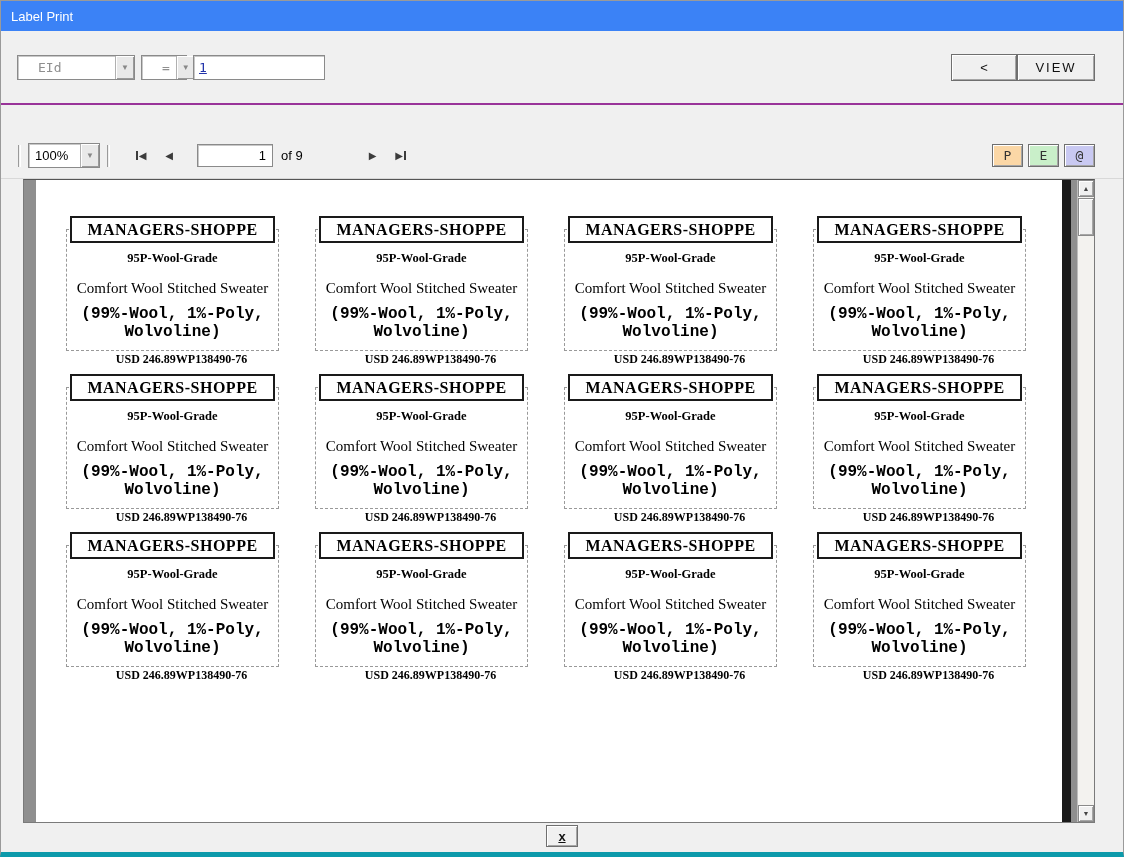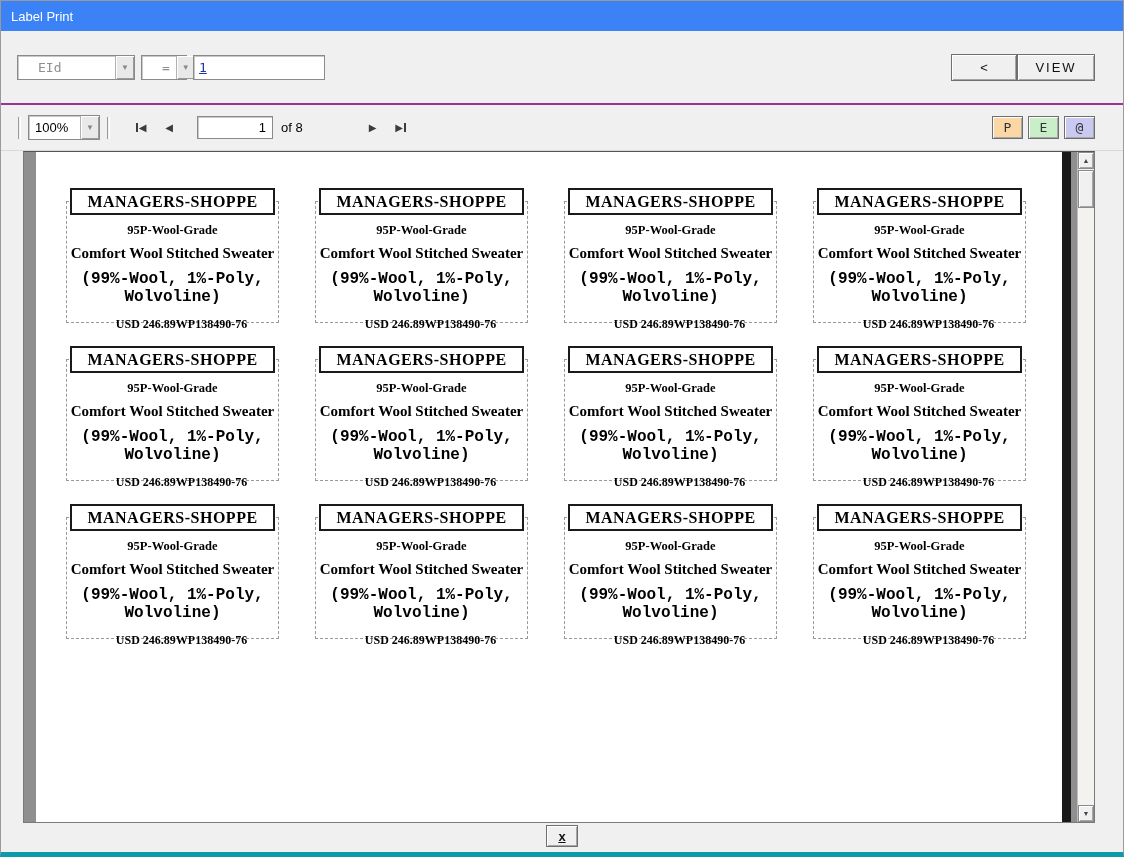--- a/index.html
+++ b/index.html
@@ -58,20 +58,21 @@
     cursor:default;
   }
   .back-btn{ width:66px; height:27px; }
   .view-btn{ width:78px; height:27px; letter-spacing:2px; }
 
   
   .toolbar{
     height:46px; flex:none; background:#f0f0f0;
     display:flex; align-items:center; padding:0 10px;
     border-bottom:1px solid #d8d8d8;
+    margin-top:28px;
   }
   .gripper{
     width:3px; height:22px; margin:0 7px;
     border-left:1px solid #9a9a9a; border-right:1px solid #ffffff;
   }
   .zoom-combo{ width:72px; }
   .zoom-combo .combo-text{ color:#000; }
   .nav{ display:flex; align-items:center; margin-left:10px; }
   .nav-btn{
     background:transparent; border:none; width:28px; height:24px;
@@ -136,21 +137,21 @@
     border:1px dashed #999999; height:122px; background:#ffffff;
     font-family:"Liberation Serif", serif; text-align:center; color:#000;
   }
   .label-header{
     width:calc(100% - 6px); height:27px; margin:-14px auto 0;
     background:#ffffff; border:2px solid #1a1a1a;
     display:flex; align-items:center; justify-content:center;
     font-size:16px; font-weight:bold; letter-spacing:0.5px;
   }
   .label-grade{ margin-top:8px; font-size:12.5px; font-weight:bold; }
-  .label-product{ margin-top:7px; font-size:15px; font-weight:bold; }
+  .label-product{ margin-top:14px; font-size:15px; font-weight:normal; }
   .label-composition{ margin-top:8px; font-size:16px; font-weight:bold;font-family:Liberation Mono, monospace; }
   .label-bottom{
     margin-top:11px; display:flex; justify-content:center;
     padding:0 26px 0 44px; font-size:12px; font-weight:bold;
   }
 
   
   .footer{
     height:29px; flex:none; background:#f0f0f0;
     display:flex; align-items:flex-start; justify-content:center; padding-top:2px;
@@ -202,21 +203,21 @@
       <button class="nav-btn">
         <span class="nav-bar"></span>
           <span class="nav-glyph">◀</span>
       </button>
       <button class="nav-btn">
         <span class="nav-glyph">◀</span>
       </button>
       <div class="page-input">
         <span>1</span>
       </div>
-      <span class="page-of">of 8</span>
+      <span class="page-of">of 9</span>
       <button class="nav-btn nav-next">
         <span class="nav-glyph">▶</span>
       </button>
       <button class="nav-btn">
         <span class="nav-glyph">▶</span>
           <span class="nav-bar"></span>
       </button>
     </div>
     <div class="export-btns" id="export-btns">
         <button class="btn3d export-btn" style="background: rgb(251, 215, 166);">P</button>

